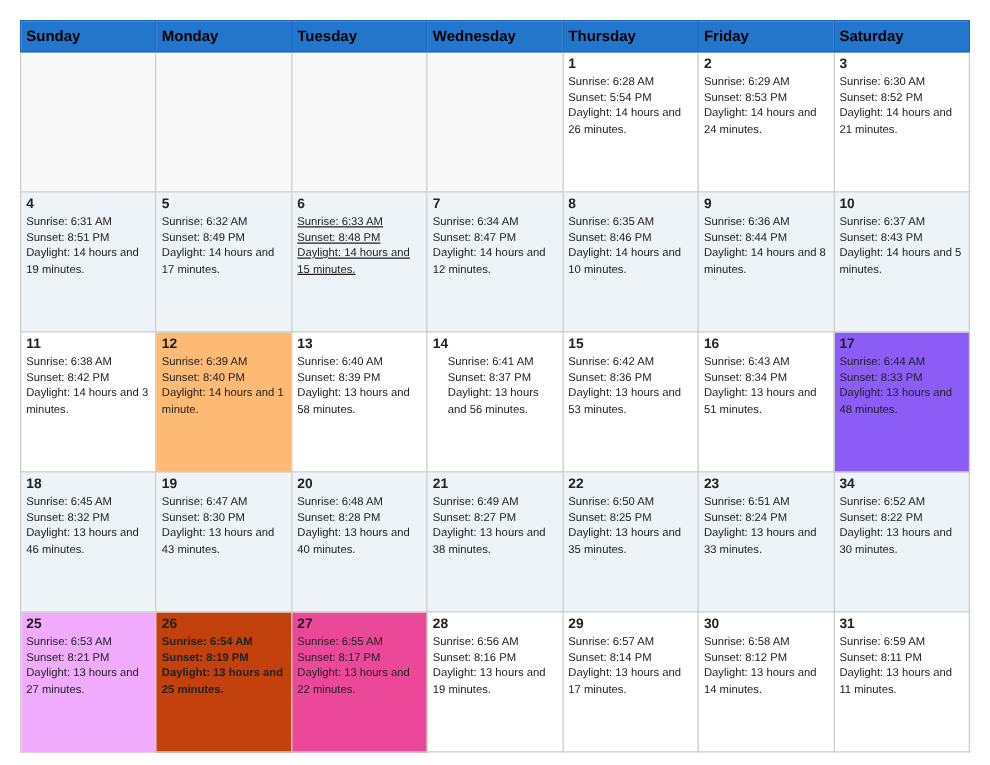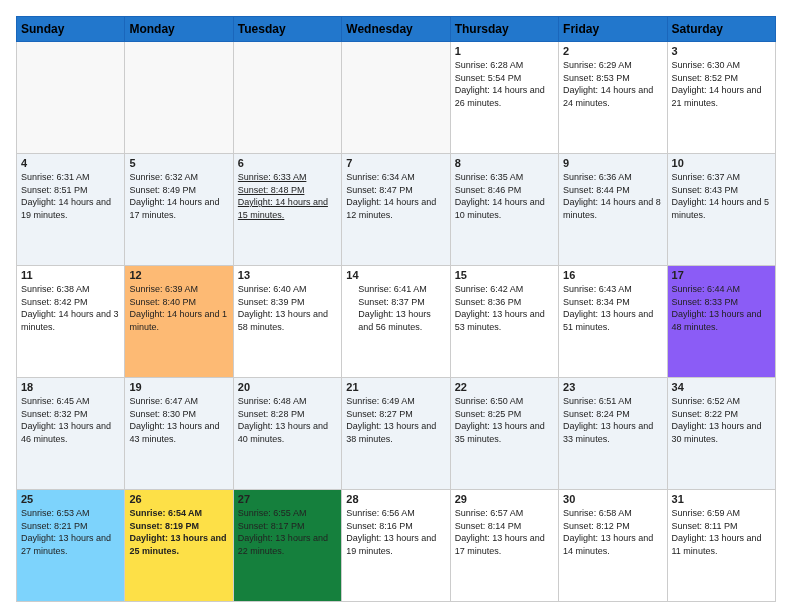--- a/index.html
+++ b/index.html
@@ -271,33 +271,33 @@
 Daylight: 13 hours and 33 minutes.</div>
           </td>
           <td style="background: rgb(238, 243, 248);">
             <span class="day-num">34</span>
             <div class="day-info" style="white-space: pre-line;">Sunrise: 6:52 AM
 Sunset: 8:22 PM
 Daylight: 13 hours and 30 minutes.</div>
           </td>
         </tr>
         <tr>
-          <td style="background: #7dd3fc;">
+          <td style="background: #f0abfc;">
             <span class="day-num">25</span>
             <div class="day-info" style="white-space: pre-line;">Sunrise: 6:53 AM
 Sunset: 8:21 PM
 Daylight: 13 hours and 27 minutes.</div>
           </td>
-          <td style="background: #fde047;">
+          <td style="background: #c2410c;">
             <span class="day-num">26</span>
             <div class="day-info" style="white-space: pre-line; font-weight: bold;">Sunrise: 6:54 AM
 Sunset: 8:19 PM
 Daylight: 13 hours and 25 minutes.</div>
           </td>
-          <td style="background: #15803d;">
+          <td style="background: #ec4899;">
             <span class="day-num">27</span>
             <div class="day-info" style="white-space: pre-line;">Sunrise: 6:55 AM
 Sunset: 8:17 PM
 Daylight: 13 hours and 22 minutes.</div>
           </td>
           <td style="background: rgb(255, 255, 255);">
             <span class="day-num">28</span>
             <div class="day-info" style="white-space: pre-line;">Sunrise: 6:56 AM
 Sunset: 8:16 PM
 Daylight: 13 hours and 19 minutes.</div>

